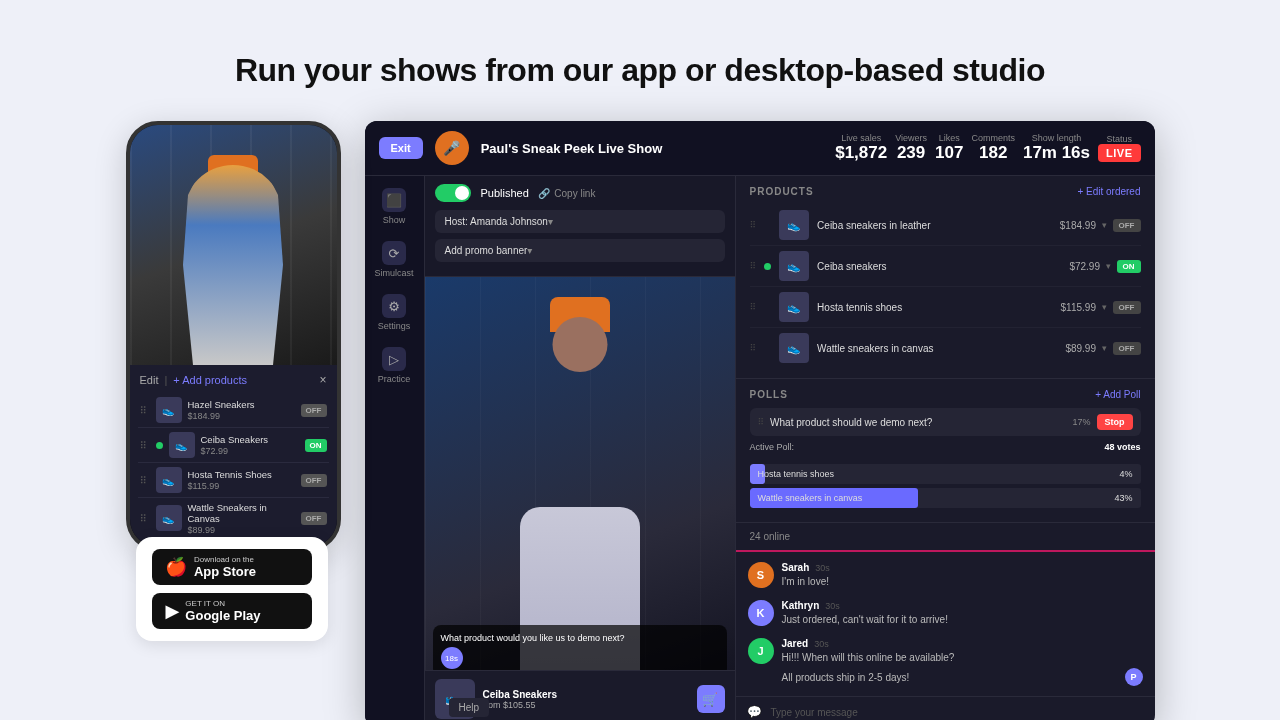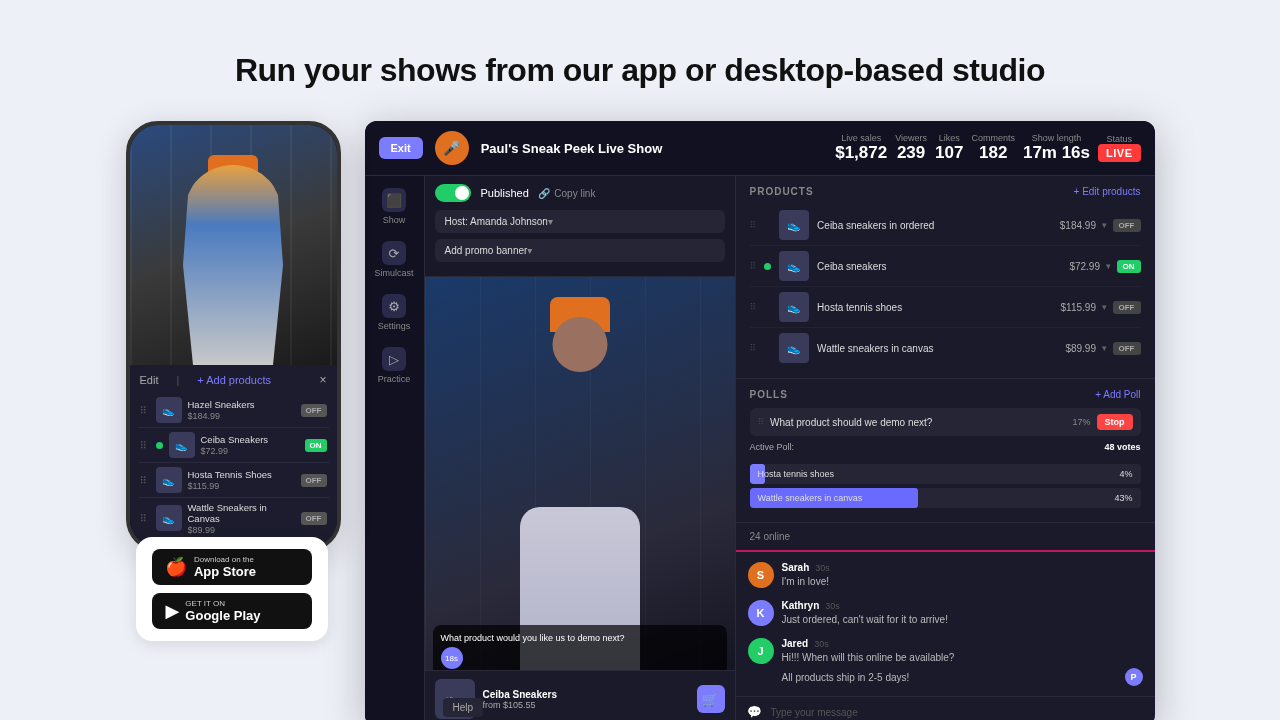--- a/index.html
+++ b/index.html
@@ -88,21 +88,21 @@
     }
     .phone-panel-header {
       display: flex;
       justify-content: space-between;
       align-items: center;
       margin-bottom: 6px;
       padding: 0 2px;
     }
     .phone-edit-add {
       display: flex;
-      gap: 18px;
+      gap: 6px;
       align-items: center;
     }
     .phone-edit-btn {
       color: #aaa;
       font-size: 11px;
     }
     .phone-separator {
       color: #555;
       font-size: 11px;
     }
@@ -523,21 +523,21 @@
       align-items: center;
       justify-content: center;
       color: #fff;
       font-size: 13px;
     }
 
     
     .help-btn {
       position: absolute;
       bottom: 10px;
-      left: 18px;
+      left: 24px;
       background: #252535;
       color: #aaa;
       font-size: 10px;
       padding: 4px 10px;
       border-radius: 4px;
     }
 
     
     .studio-content {
       display: flex;
@@ -876,29 +876,29 @@
 
             <span class="help-btn">Help</span>
           </div>
         </div>
 
         <div class="studio-right">
 
           <div class="products-right-section">
             <div class="section-header">
               <span class="section-title">PRODUCTS</span>
-              <span class="section-action">+ Edit products</span>
+              <span class="section-action">+ Edit ordered</span>
             </div>
 
             <div class="product-list-item">
               <span class="prod-drag">⠿</span>
               <div class="prod-inactive-dot"></div>
               <div class="prod-thumb">👟</div>
               <div class="prod-name-col">
-                <div class="prod-name">Ceiba sneakers in ordered</div>
+                <div class="prod-name">Ceiba sneakers in leather</div>
               </div>
               <div class="prod-price-toggle">
                 <span class="prod-price">$184.99</span>
                 <span class="prod-chevron">▾</span>
                 <span class="toggle-pill-off">OFF</span>
               </div>
             </div>
             <div class="product-list-item">
               <span class="prod-drag">⠿</span>
               <div class="prod-active-dot"></div>

